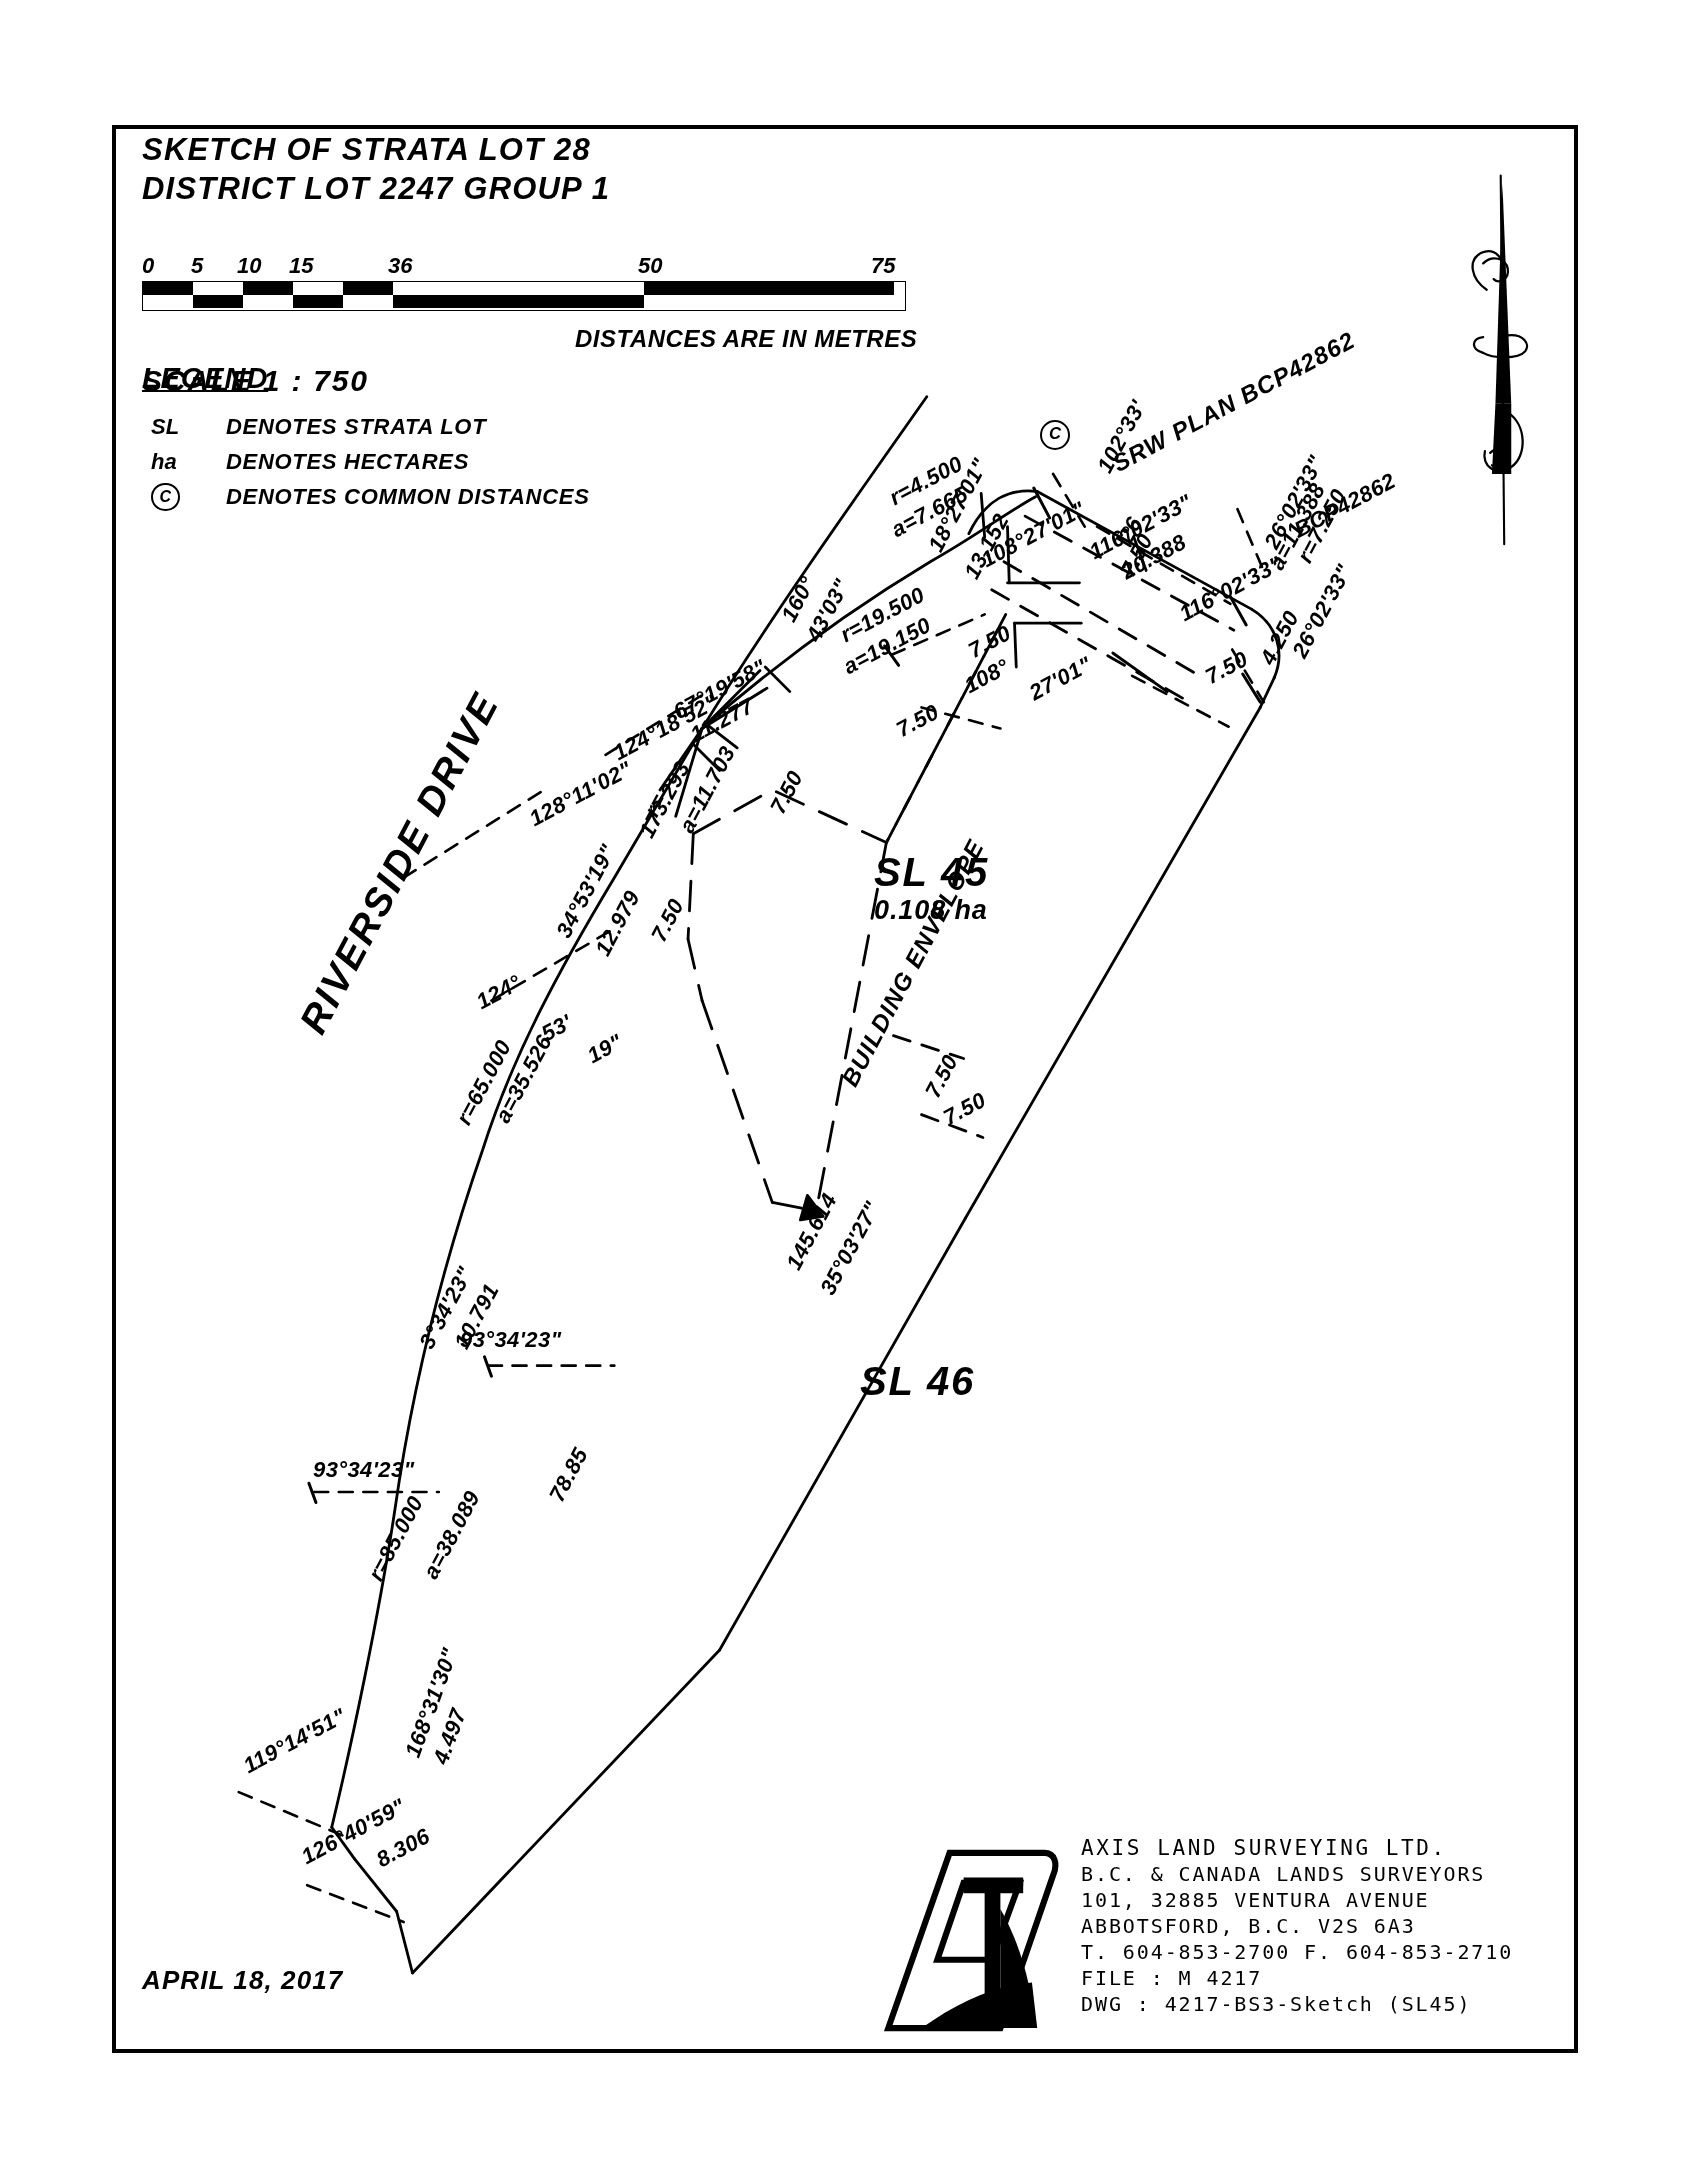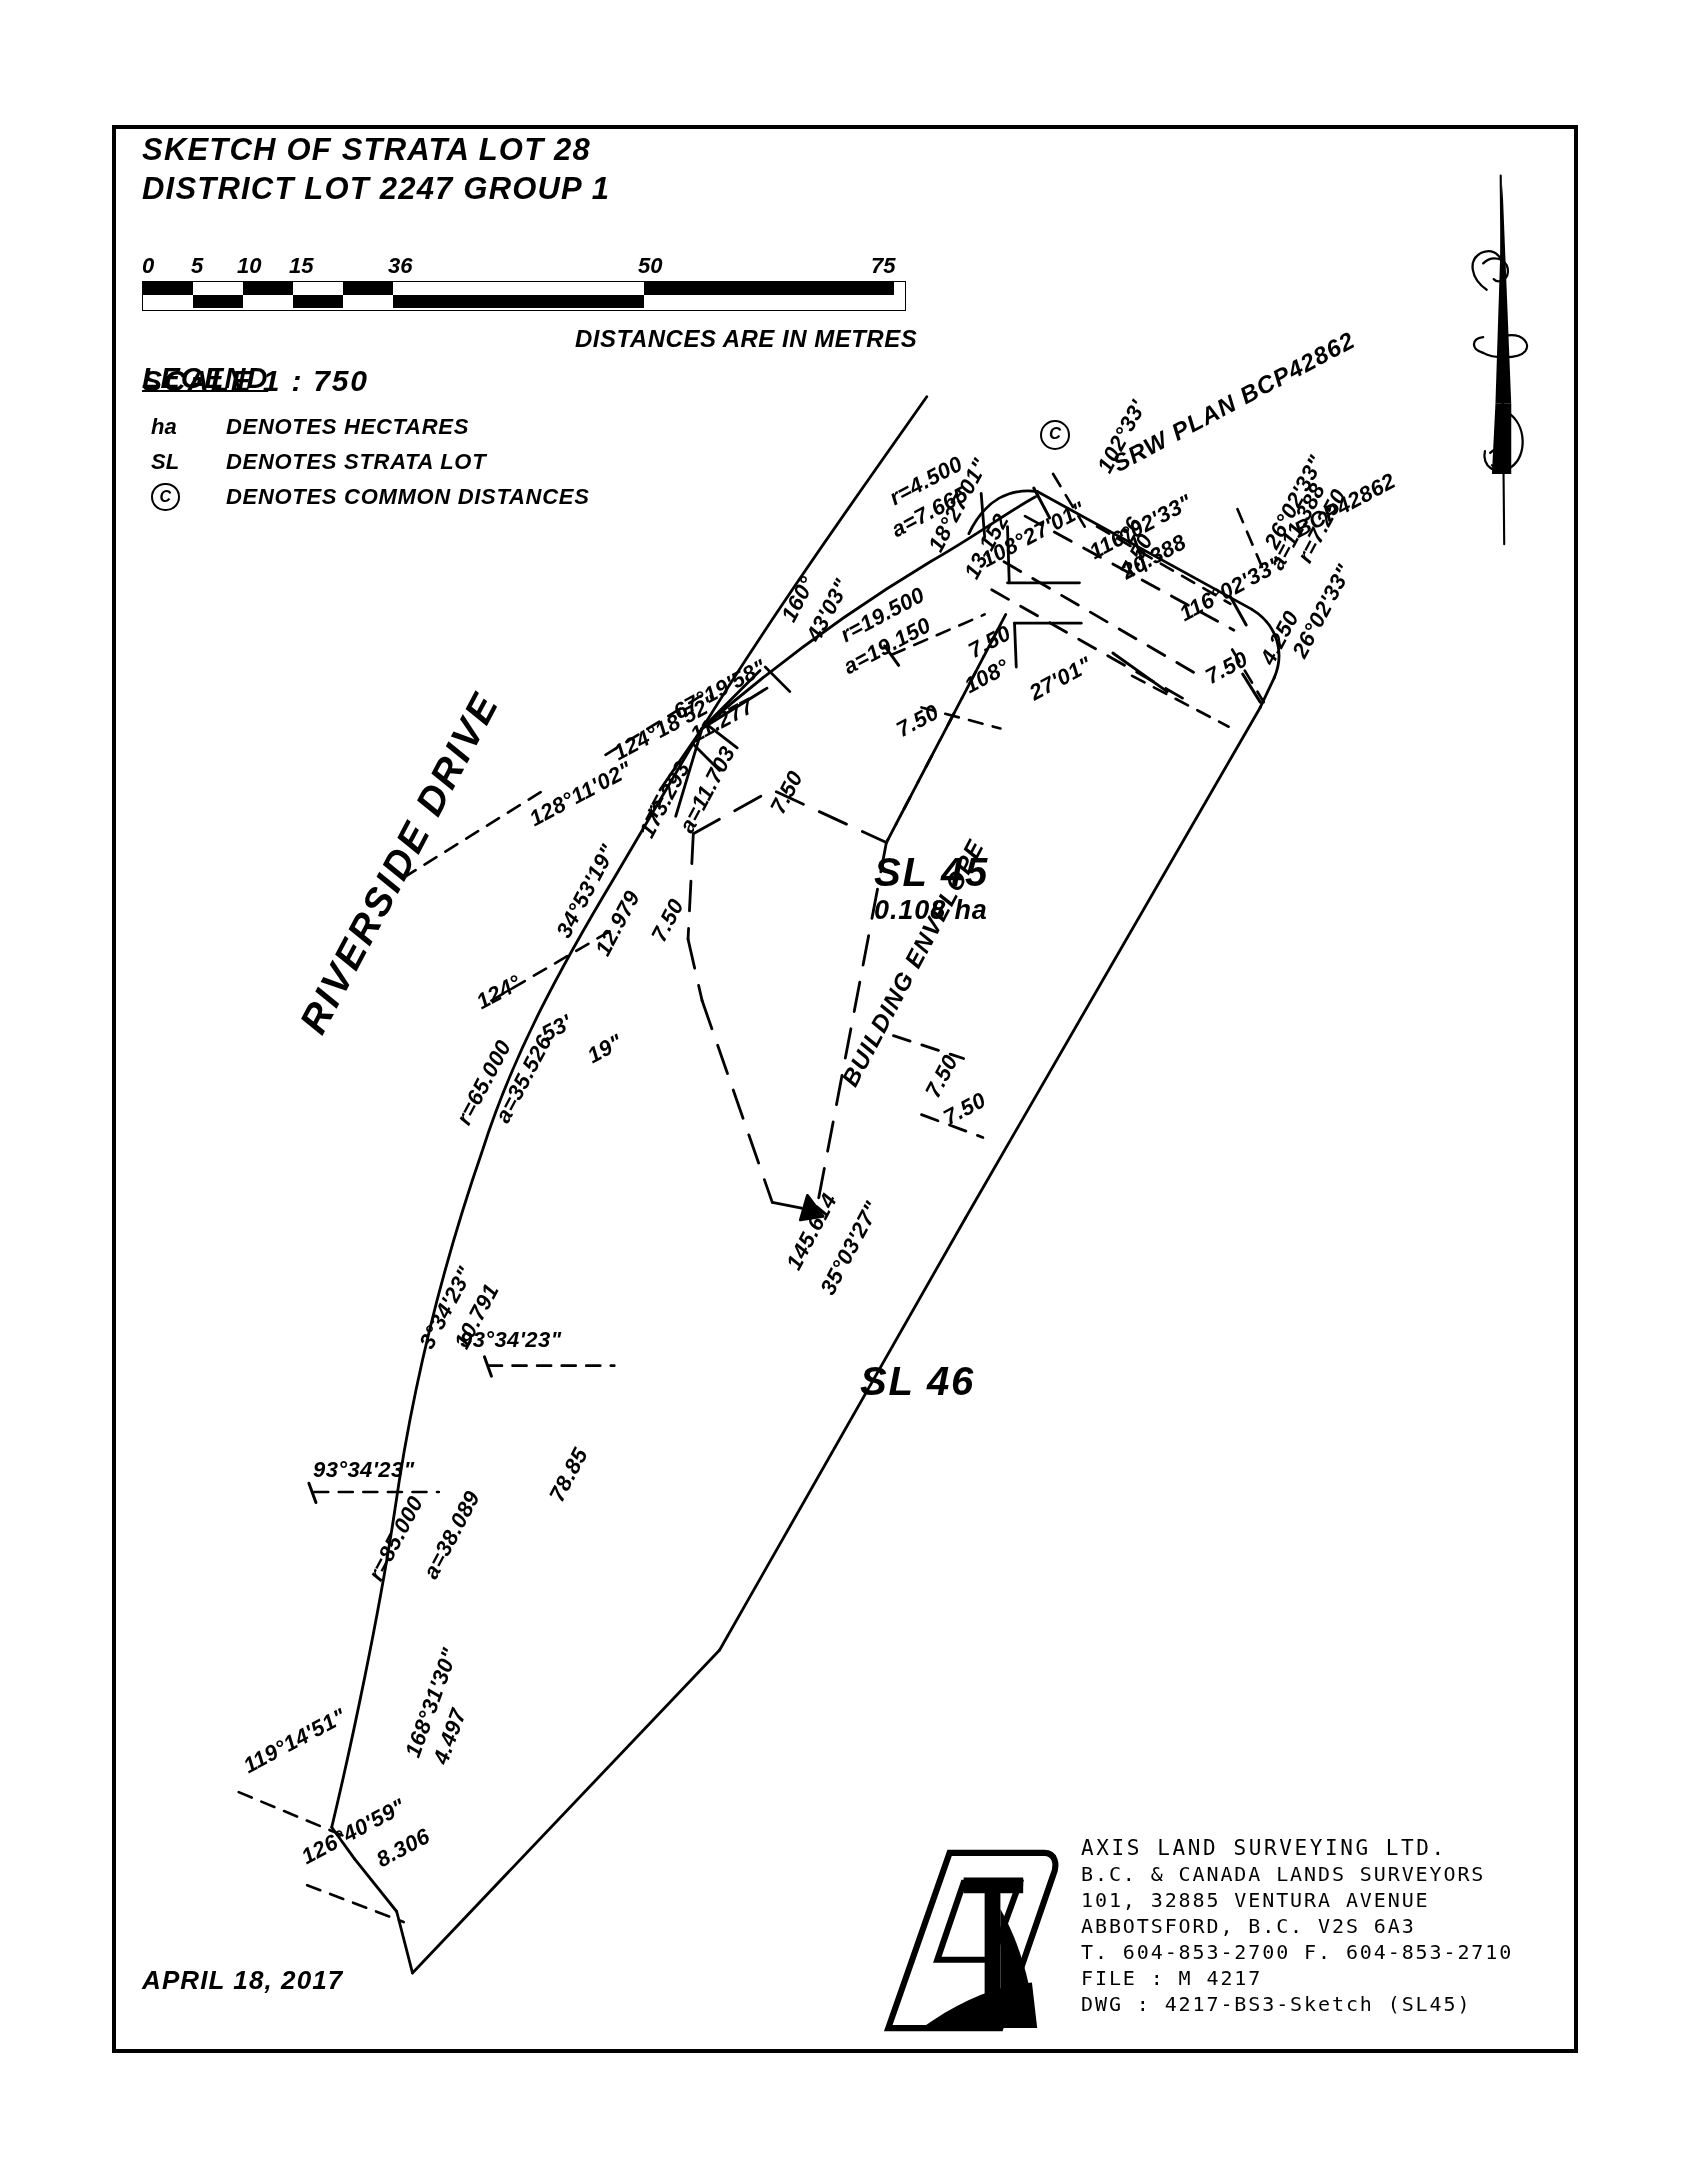--- a/index.html
+++ b/index.html
@@ -91,26 +91,26 @@
       <i style="left:250px; top:13px; width:251px;height:13px;"></i>
     </div>
   </div>
 
   <div class="scale-line">SCALE   1 : 750</div>
   <div class="dist-line">DISTANCES ARE IN METRES</div>
 
   <div class="legend-title">LEGEND</div>
   <div class="legend-rows">
     <div class="lrow">
+      <div class="lkey">SL</div>
+      <div class="lval">DENOTES STRATA LOT</div>
+    </div>
+    <div class="lrow">
       <div class="lkey">ha</div>
       <div class="lval">DENOTES HECTARES</div>
-    </div>
-    <div class="lrow">
-      <div class="lkey">SL</div>
-      <div class="lval">DENOTES STRATA LOT</div>
     </div>
     <div class="lrow">
       <div class="lkey">
         <span class="cp-glyph">C</span>
       </div>
       <div class="lval">DENOTES COMMON DISTANCES</div>
     </div>
   </div>
 
   <div class="datetxt">APRIL 18, 2017</div>

